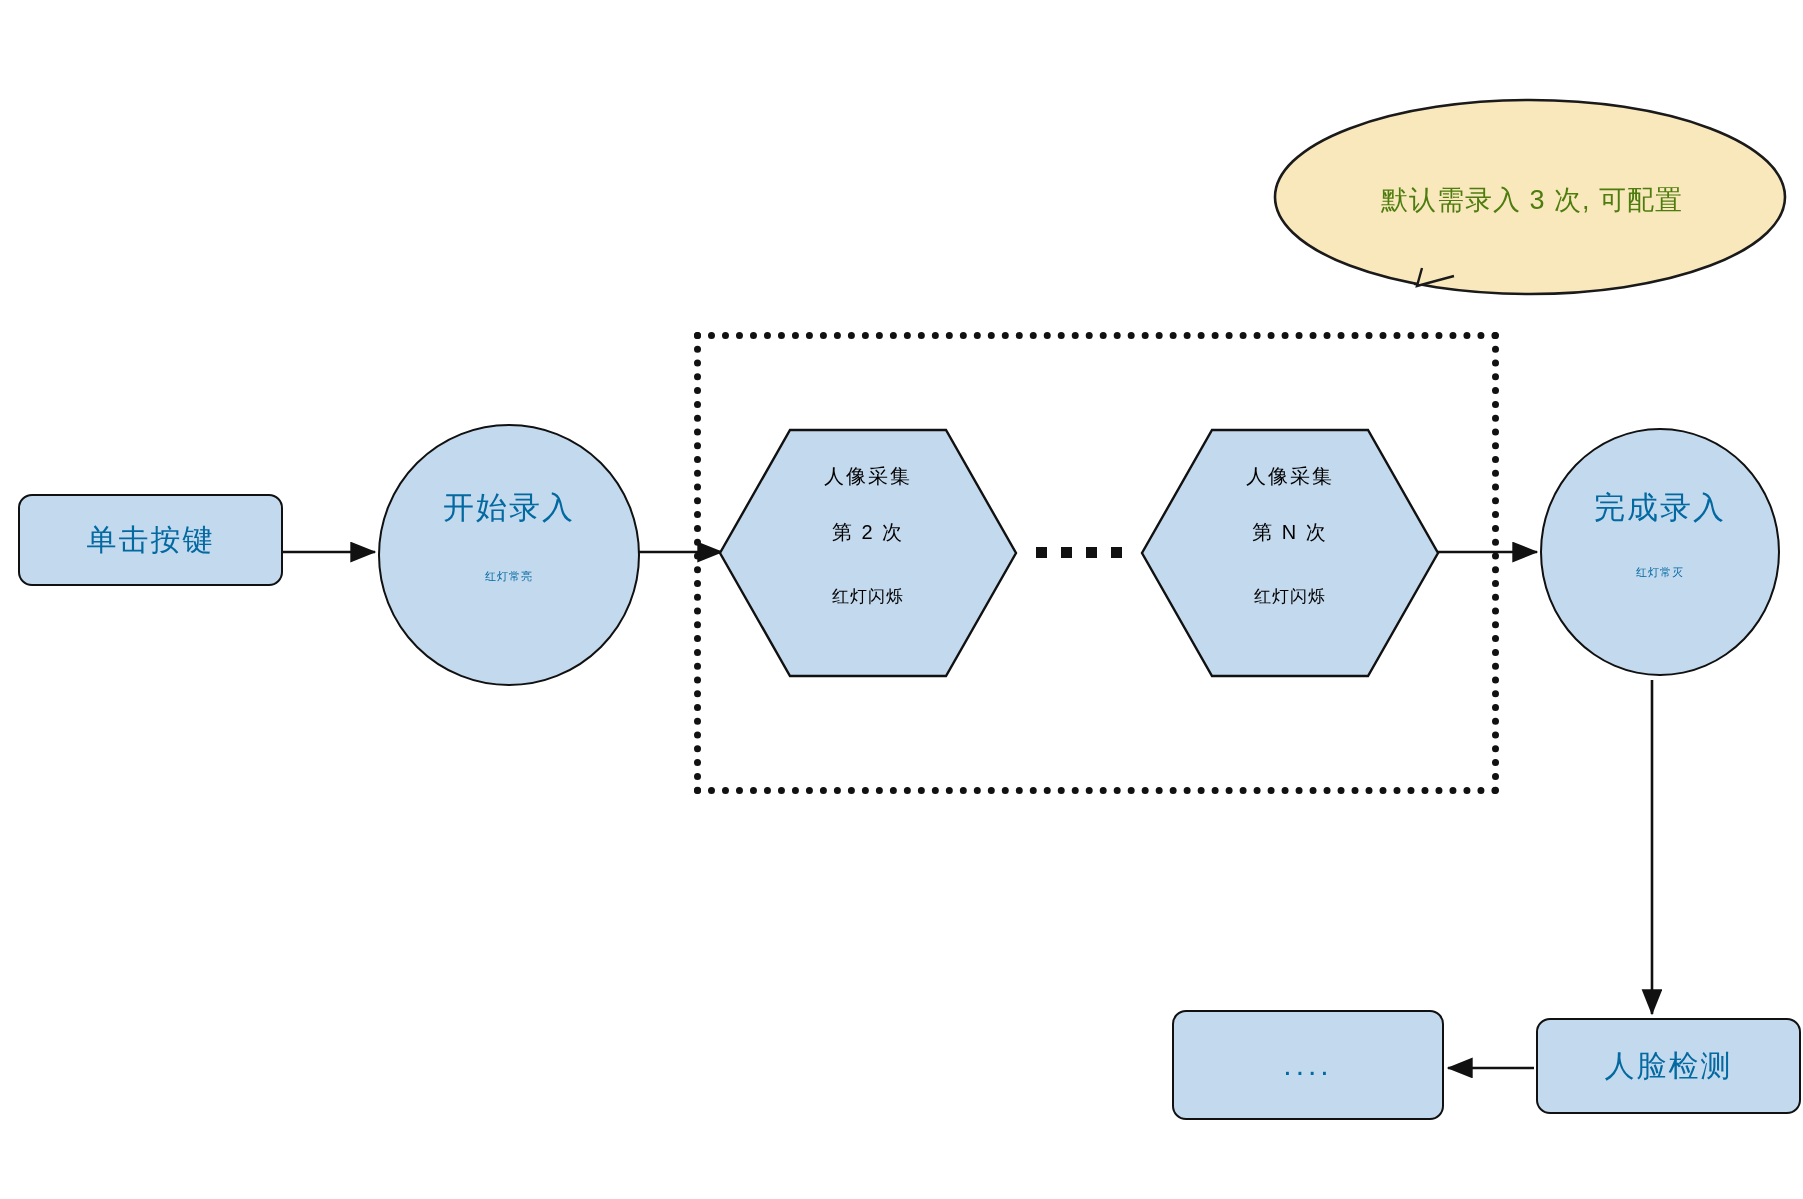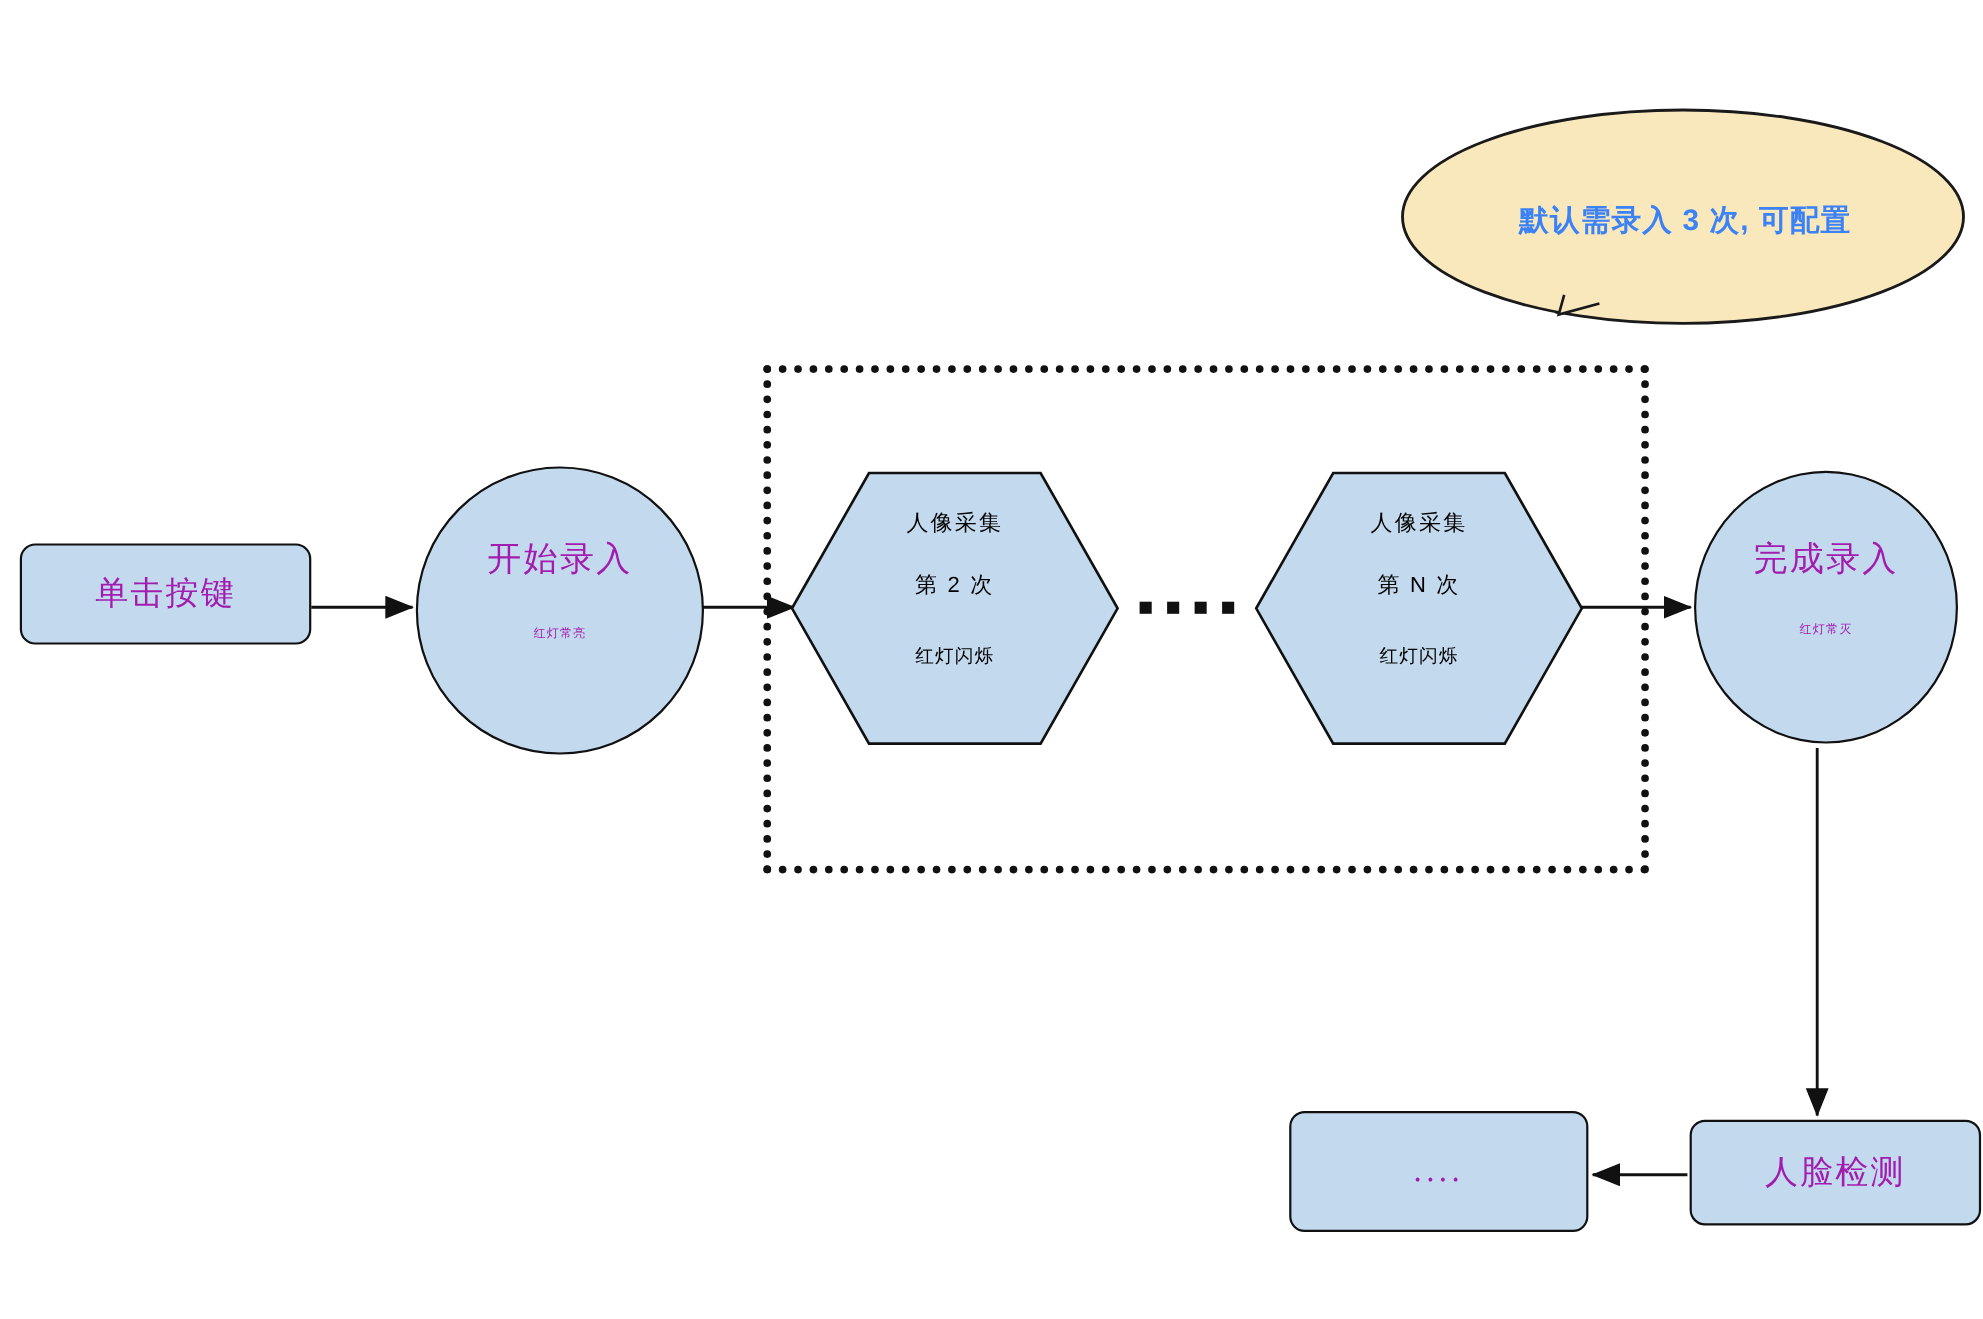--- a/index.html
+++ b/index.html
@@ -3,27 +3,27 @@
 <meta charset="utf-8">
 <style>
   html,body{margin:0;padding:0;background:#ffffff;}
   body{
     font-family:"Liberation Sans","DejaVu Sans",sans-serif;
     width:1803px;height:1199px;position:relative;overflow:hidden;
   }
   #canvas{position:absolute;left:0;top:0;width:1803px;height:1199px;}
   .layer{position:absolute;left:0;top:0;width:1803px;height:1199px;pointer-events:none;}
   .node{position:absolute;box-sizing:border-box;display:flex;flex-direction:column;
-        align-items:center;justify-content:center;color:#a21caf;text-align:center;}
+        align-items:center;justify-content:center;color:#0369a1;text-align:center;}
   .fill{background:#c3d9ee;}
   .stroke{border:2.2px solid #111;}
 
   
   .rrect{border-radius:14px;}
-  .rrect .main{font-size:30px;letter-spacing:2px;line-height:1;font-family:Liberation Serif, serif;}
+  .rrect .main{font-size:30px;letter-spacing:2px;line-height:1;}
 
   
   .circle{border-radius:50%;}
   .circle .main{font-size:31px;letter-spacing:2px;line-height:1;}
   .circle .sub{font-size:11px;letter-spacing:1px;line-height:1;}
 
   
   .hexwrap{position:absolute;}
   .hexwrap svg{position:absolute;left:0;top:0;}
   .hexlabels{position:absolute;left:0;top:0;width:100%;height:100%;
@@ -31,21 +31,21 @@
   .hexlabels .main{font-size:20px;letter-spacing:2px;line-height:1;}
   .hexlabels .sub{font-size:17px;letter-spacing:1px;line-height:1;}
 
   
   .groupbox{position:absolute;box-sizing:border-box;
             border:7px dotted #111;background:transparent;}
 
   
   .callout{position:absolute;}
   .callout .ctext{position:absolute;width:100%;text-align:center;
-                  font-size:27px;letter-spacing:1px;color:#3b82f6;font-weight:bold;}
+                  font-size:27px;letter-spacing:1px;color:#4d7c0f;}
 
   .dotssep{position:absolute;display:flex;align-items:center;gap:14px;}
   .dotssep i{display:block;width:11px;height:11px;background:#111;}
 </style>
 </head>
 <body>
 
 <div id="canvas">
 
   <svg class="layer" width="1803" height="1199" viewBox="0 0 1803 1199">

